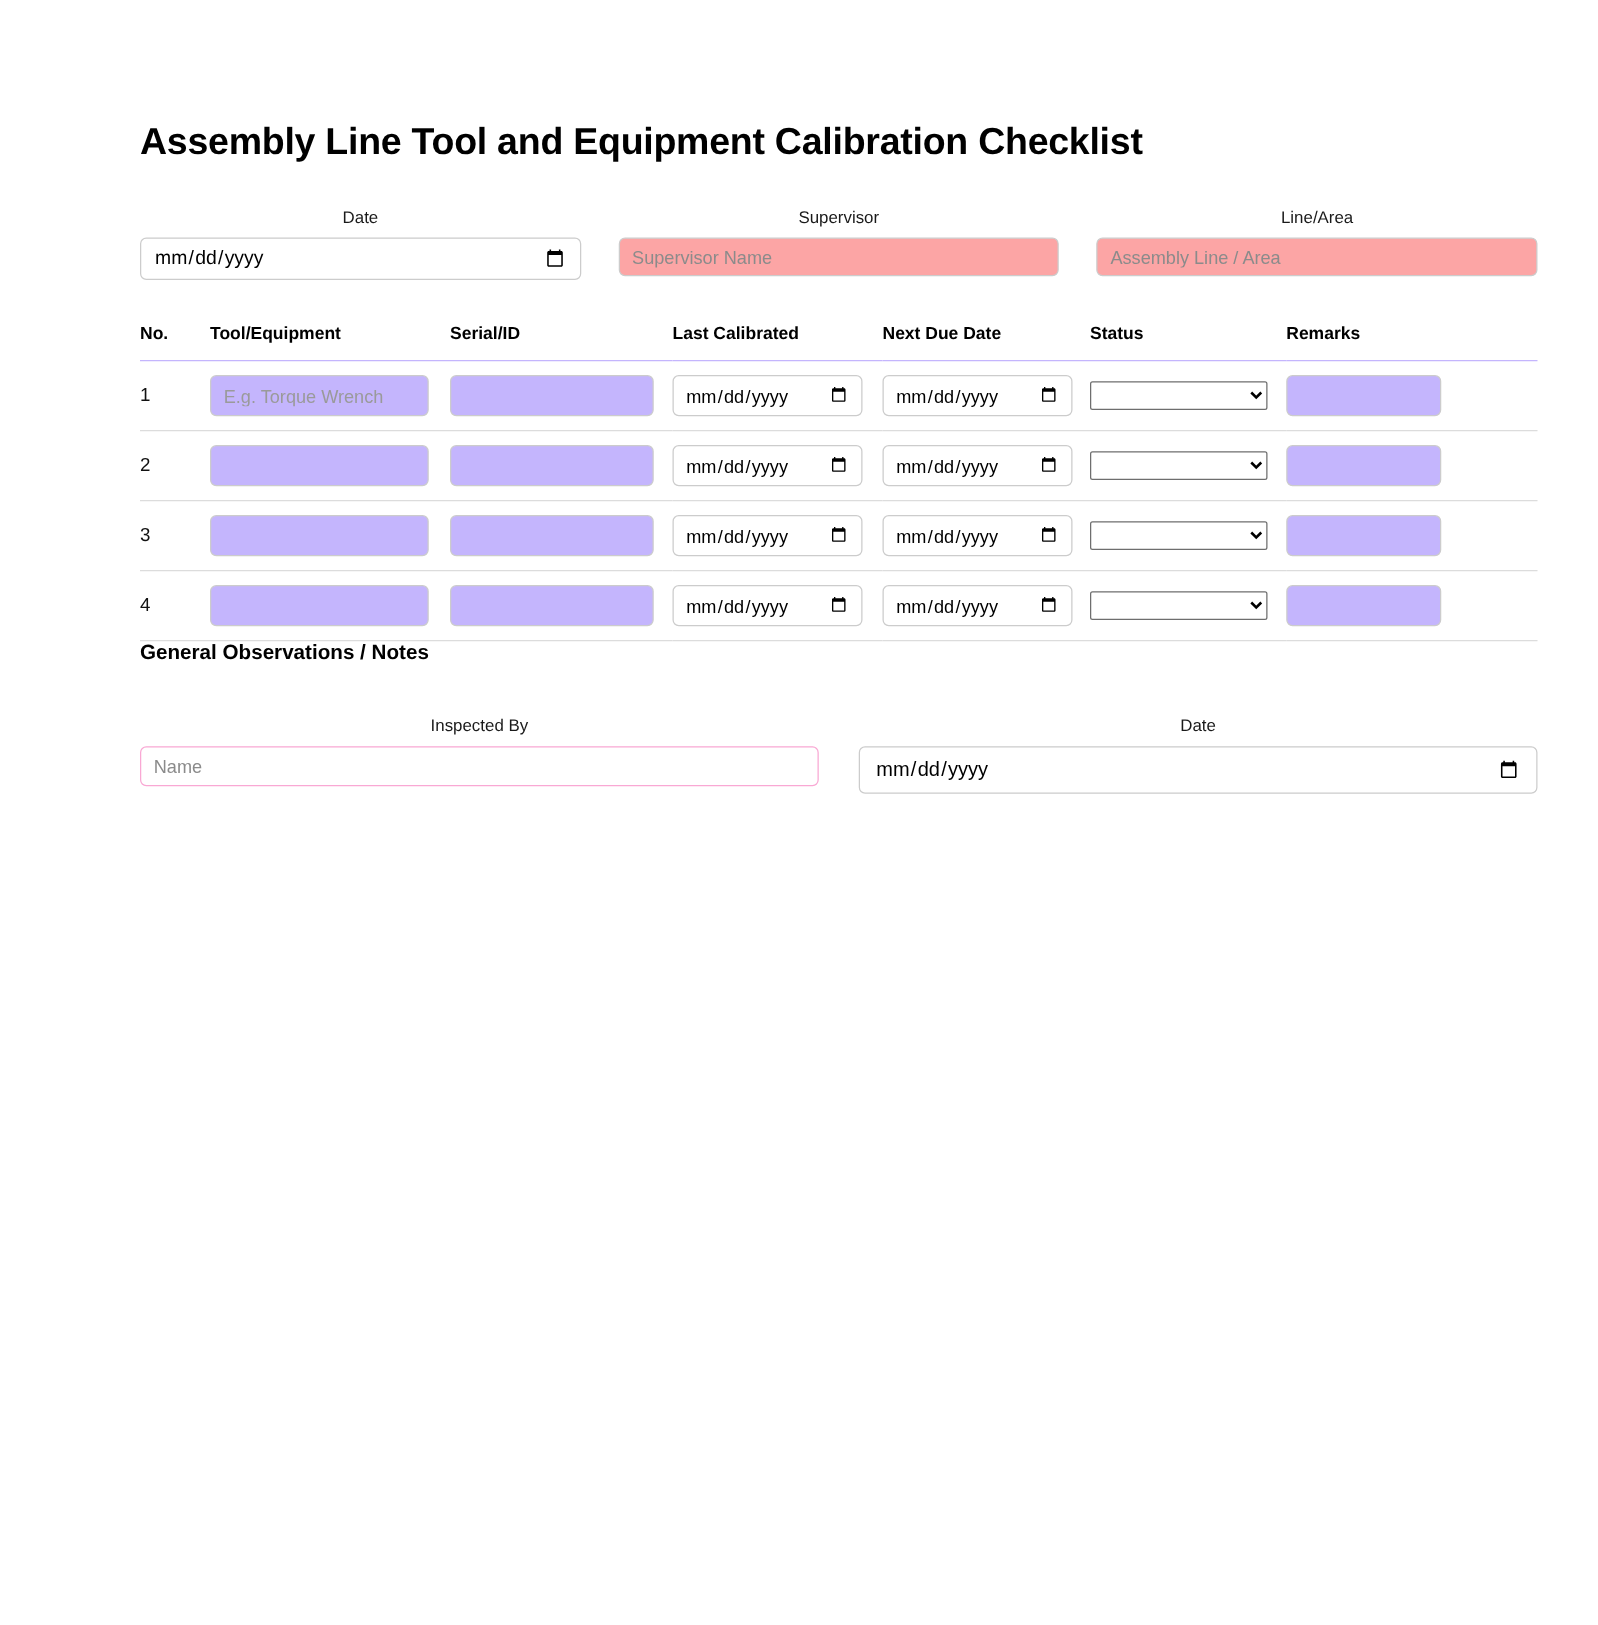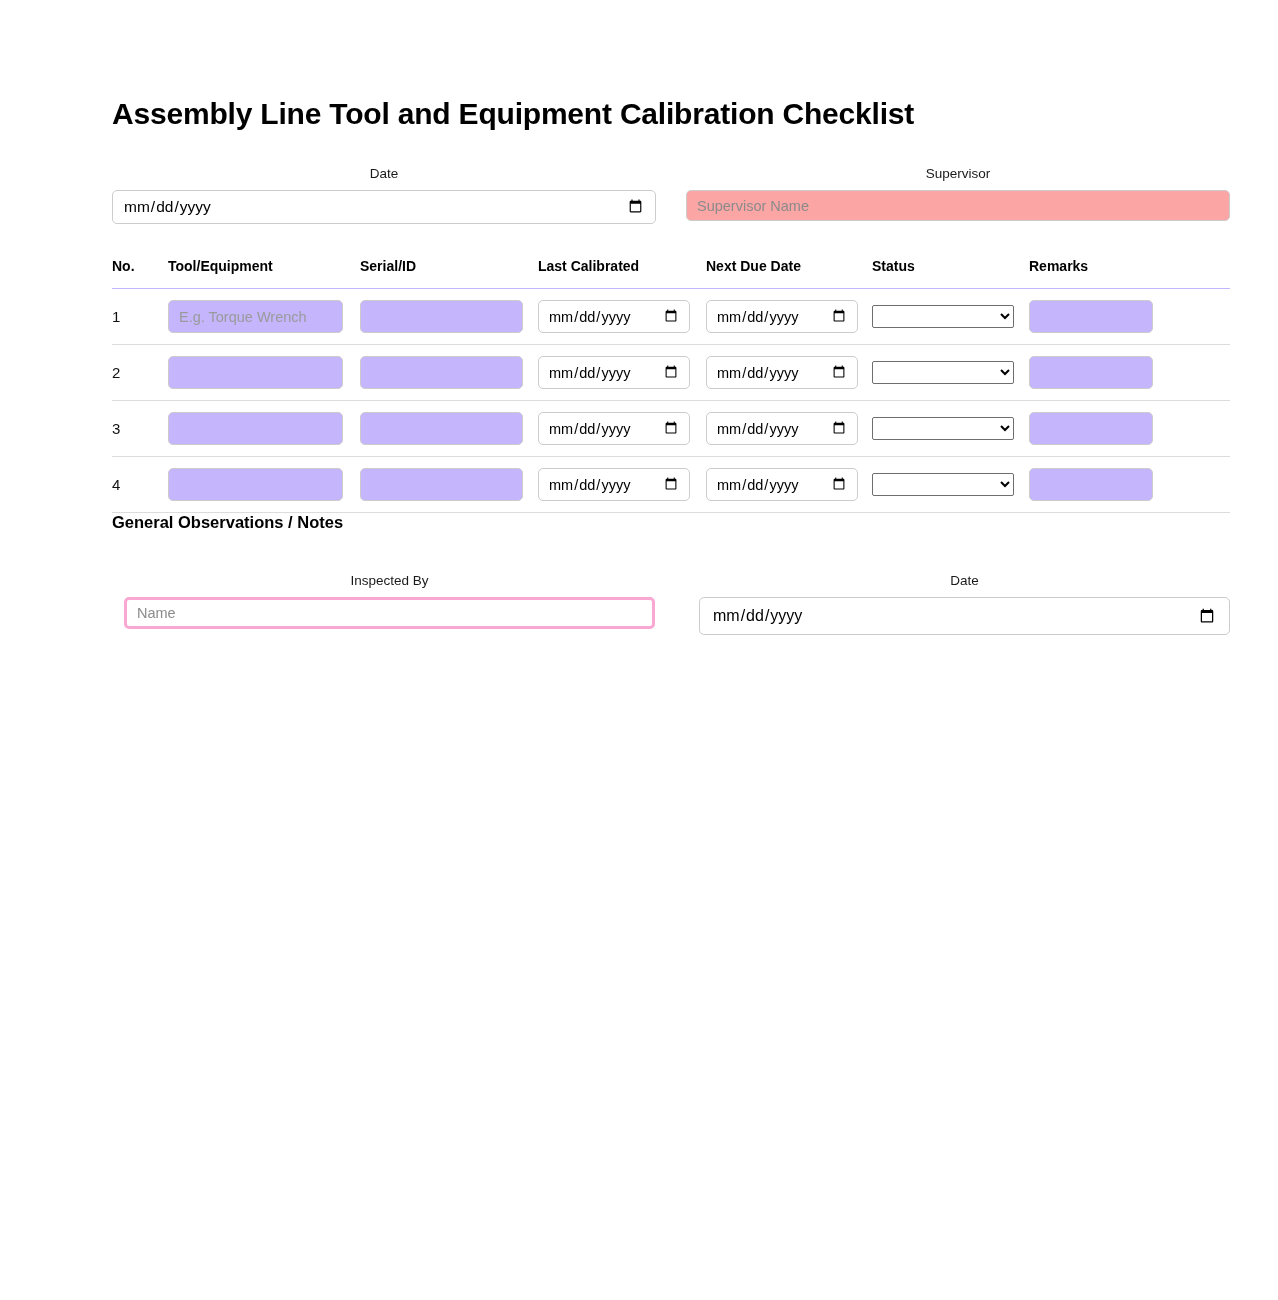--- a/index.html
+++ b/index.html
@@ -183,31 +183,31 @@
     line-height: 1.3;
   }
   .notes-area::placeholder { color: #8b8b8b; opacity: 1; }
 
   
   .footer-row {
     display: flex;
     gap: 32px;
     margin-top: 40px;
   }
-  .footer-cell { flex: 1 1 0; min-width: 0; margin-left: 12px; }
+  .footer-cell { flex: 1 1 0; min-width: 0; }
   .footer-input {
     display: block;
     width: 100%;
     height: 32px;
     padding: 4px 10px;
     font-family: "Liberation Sans", sans-serif;
     font-size: 14.5px;
     color: #111;
     background: #fff;
-    border: 3px solid #f9a8d4;
+    border: 1px solid #f9a8d4;
     border-radius: 5px;
     outline: none;
   }
   .footer-input::placeholder { color: #8b8b8b; opacity: 1; }
   .footer-date {
     display: block;
     width: 100%;
     height: 38px;
     padding: 4px 12px;
     font-family: "Liberation Sans", sans-serif;
@@ -231,20 +231,24 @@
     <div class="meta-cell">
       <label class="field-label">Date</label>
       <input class="date-input" type="date" placeholder="mm/dd/yyyy" style="">
     </div>
 
     <div class="meta-cell">
       <label class="field-label">Supervisor</label>
       <input class="txt-input" type="text" placeholder="Supervisor Name" style="">
     </div>
 
+    <div class="meta-cell">
+      <label class="field-label">Line/Area</label>
+      <input class="txt-input" type="text" placeholder="Assembly Line / Area" style="">
+    </div>
 
   </div>
 
 
   <table class="checklist-table">
     <colgroup>
       <col class="col-no">
         <col class="col-tool">
         <col class="col-serial">
       <col class="col-last">

